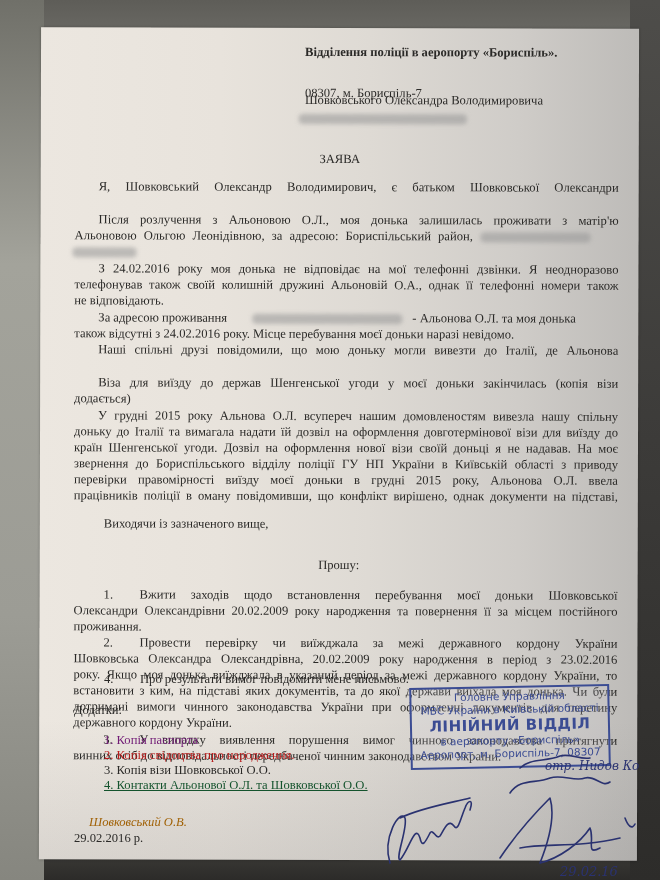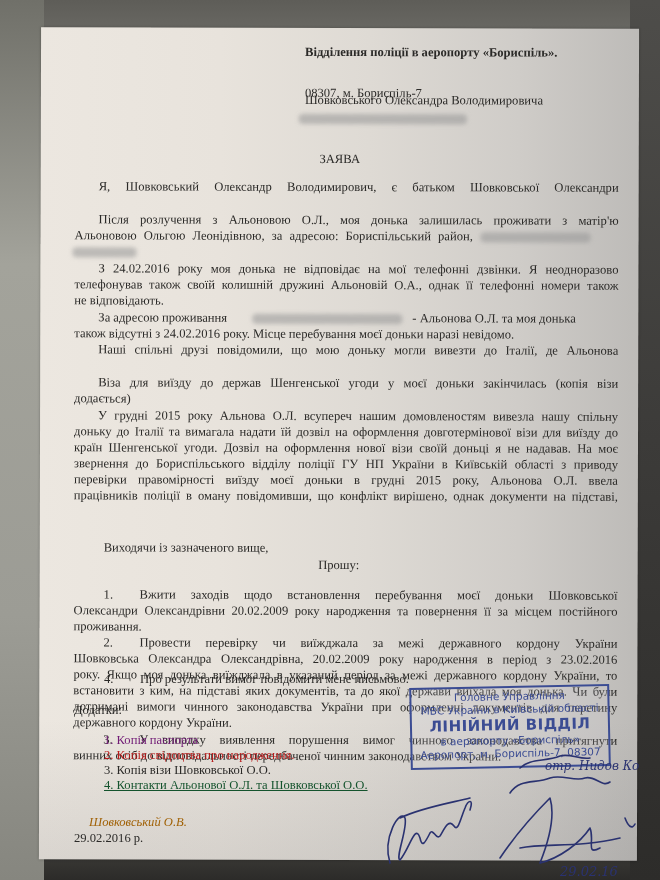--- a/index.html
+++ b/index.html
@@ -85,21 +85,21 @@
   <div class="t just" style="left:58px; width:520px; top:347px;">Віза для виїзду до держав Шенгенської угоди у моєї доньки закінчилась (копія візи</div>
   <div class="t" style="left:34px; top:363px;">додається)</div>
 
   <div class="t just" style="left:58px; width:520px; top:380px;">У грудні 2015 року Альнова О.Л. всупереч нашим домовленостям вивезла нашу спільну</div>
   <div class="t just" style="left:34px; width:544px; top:396px;">доньку до Італії  та вимагала надати їй дозвіл на оформлення довготермінової візи для виїзду до</div>
   <div class="t just" style="left:34px; width:544px; top:412px;">країн Шенгенської угоди.  Дозвіл на оформлення нової візи своїй доньці я не надавав. На моє</div>
   <div class="t just" style="left:34px; width:544px; top:428px;">звернення до Бориспільського відділу поліції ГУ НП України в Київській області з приводу</div>
   <div class="t just" style="left:34px; width:544px; top:444px;">перевірки правомірності виїзду моєї доньки в грудні 2015 року, Альонова О.Л. ввела</div>
   <div class="t just" style="left:34px; width:544px; top:460px;">працівників поліції в оману повідомивши, що конфлікт вирішено, однак документи на підставі,</div>
 
-  <div class="t" style="left:64px; top:512px;">Виходячи із зазначеного вище,</div>
+  <div class="t" style="left:64px; top:488px;">Виходячи із зазначеного вище,</div>
   <div class="t" style="left:0; width:598px; text-align:center; top:529px;">Прошу:</div>
 
   <div class="t" style="left:64px; top:559px;">1.</div>
   <div class="t just" style="left:100px; width:478px; top:559px;">Вжити заходів щодо встановлення перебування моєї доньки Шовковської</div>
   <div class="t just" style="left:34px; width:544px; top:575px;">Олександри Олександрівни 20.02.2009 року народження та повернення її за місцем постійного</div>
   <div class="t" style="left:34px; top:591px;">проживання.</div>
 
   <div class="t" style="left:64px; top:607px;">2.</div>
   <div class="t just" style="left:100px; width:478px; top:607px;">Провести перевірку чи виїжджала за межі державного кордону України</div>
   <div class="t just" style="left:34px; width:544px; top:623px;">Шовковська Олександра Олександрівна, 20.02.2009 року народження  в період з 23.02.2016</div>

